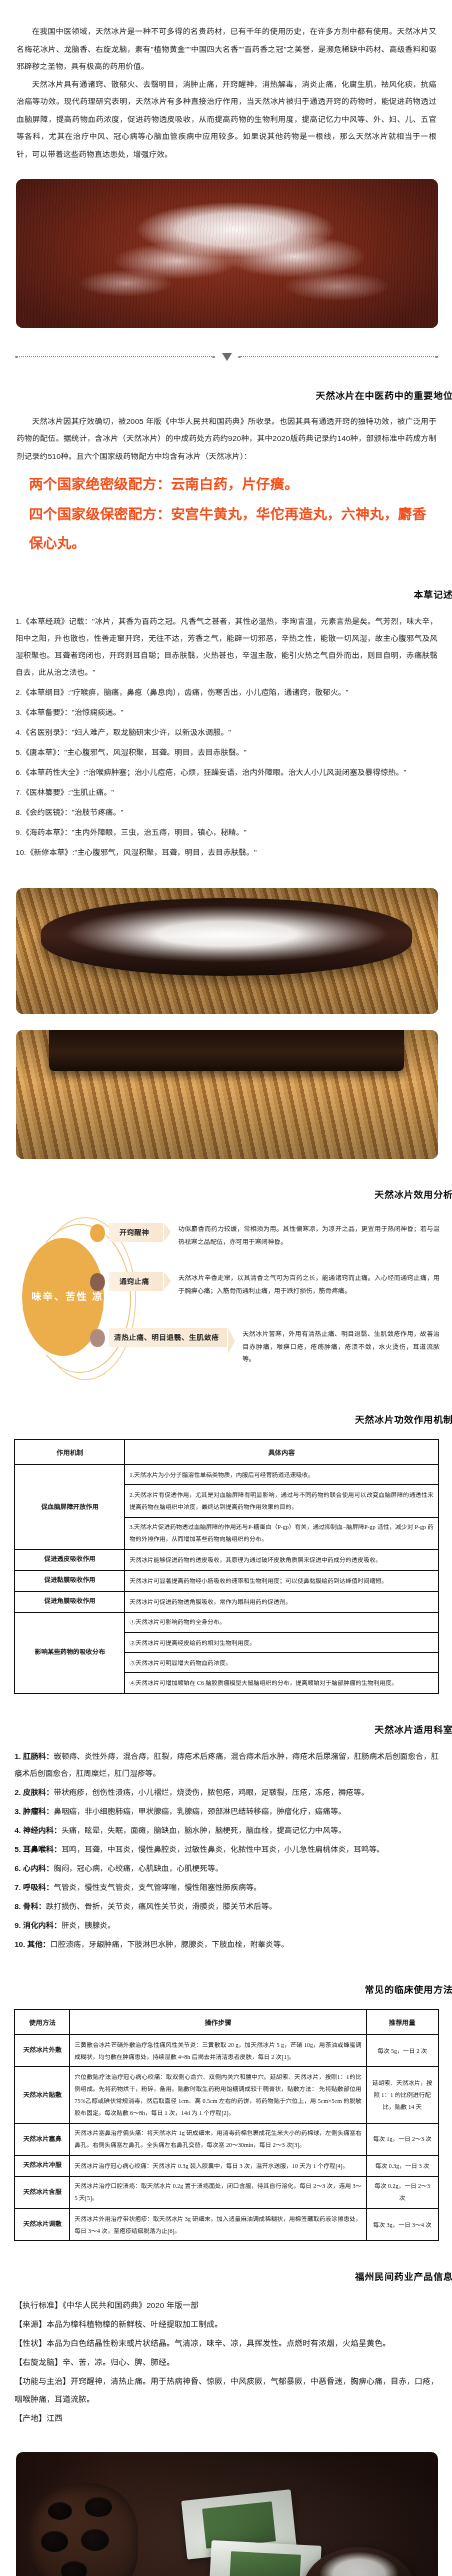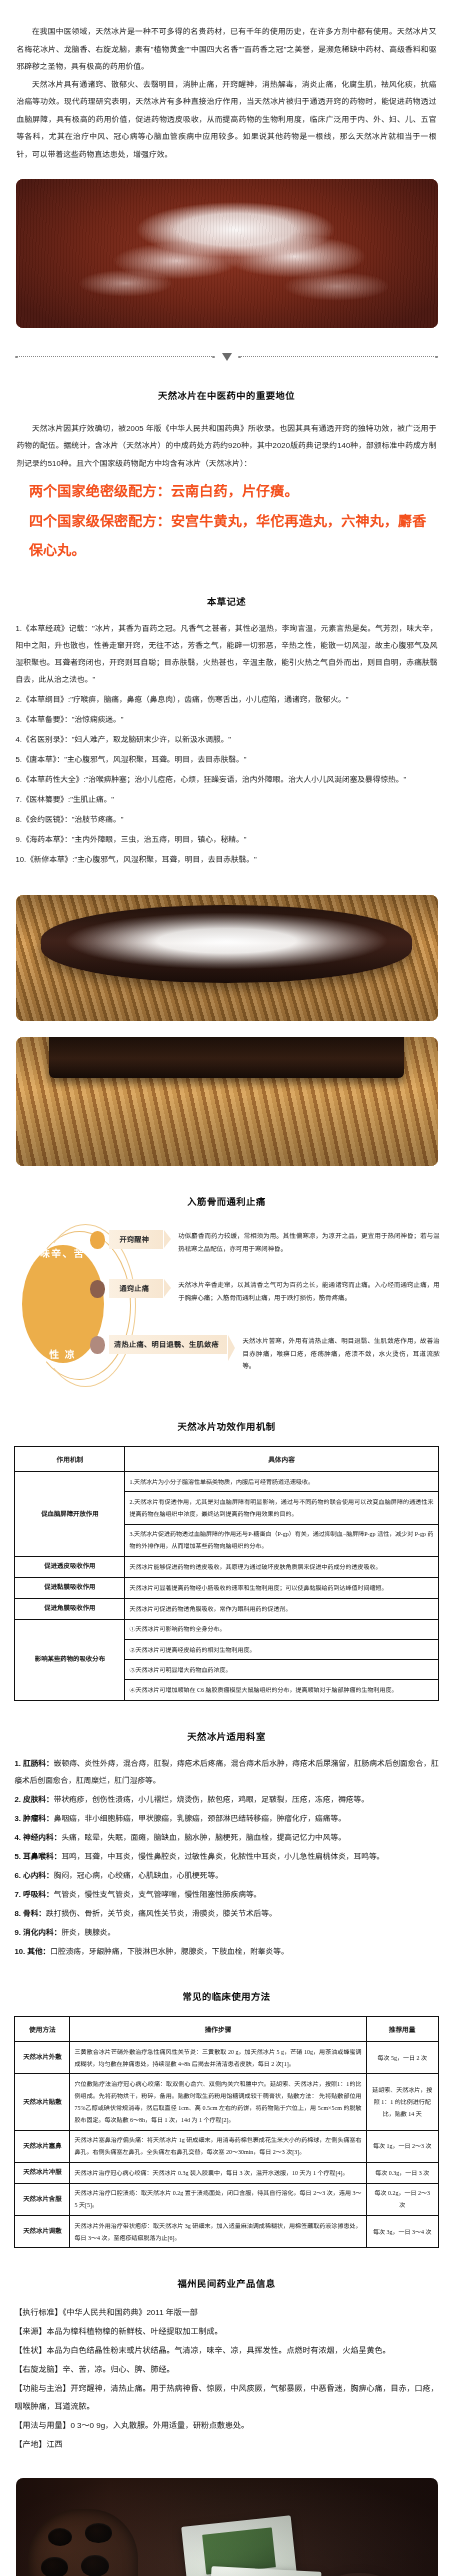--- a/index.html
+++ b/index.html
@@ -46,26 +46,26 @@
     font-size: 8px;
     line-height: 2.25;
     margin: 0 14.4px 1px 14.4px;
     color: #151515;
     text-align: justify;
   }
   .spec-para .key { font-weight: 400; }
 
   
   .sec-title {
-    text-align: center;
+    text-align: right;
     font-size: 9.3px;
     font-weight: 700;
     letter-spacing: 0.5px;
     color: #0d0d0d;
-    margin: 7px;
+    margin: 0;
     padding: 0;
   }
   .sec-title.sp-top   { margin-top: 28px; }
   .sec-title.sp-bot   { margin-bottom: 13.4px; }
 
   
   .divider {
     display: flex;
     align-items: center;
     justify-content: center;
@@ -240,23 +240,23 @@
     margin: 13.4px 13.4px 5.2px 13.4px;
     height: 170px;
   }
   .ig-ellipse {
     position: absolute;
     left: 8.2px; top: 24px;
     width: 82px; height: 118px;
     border-radius: 50%;
     background: #ecae4a;
     display: flex;
-    flex-direction: column;
+    flex-direction: row;
     align-items: center;
-    justify-content: space-between;
+    justify-content: flex-end;
     color: #fff;
     font-weight: 700;
     font-size: 9.8px;
     line-height: 1.75;
     letter-spacing: 1.5px;
     text-align: center;
   }
   .ig-arc {
     position: absolute;
     left: 14.4px; top: 10.3px;
@@ -367,21 +367,21 @@
   .spacer-30 { height: 15.5px; }
   .spacer-44 { height: 23px; }
 </style>
 </head>
 <body>
 
 <div class="page">
 
   <div class="spacer-44"></div>
   <p class="para">在我国中医领域，天然冰片是一种不可多得的名贵药材，已有千年的使用历史，在许多方剂中都有使用。天然冰片又名梅花冰片、龙脑香、右旋龙脑，素有"植物黄金""中国四大名香""百药香之冠"之美誉，是濒危稀缺中药材、高级香料和驱邪辟秽之圣物，具有极高的药用价值。</p>
-  <p class="para">天然冰片具有通诸窍、散郁火、去翳明目，消肿止痛，开窍醒神，消热解毒，消炎止痛，化腐生肌，祛风化痰，抗癌治癌等功效。现代药理研究表明，天然冰片有多种直接治疗作用，当天然冰片被归于通透开窍的药物时，能促进药物透过血脑屏障，具有极高的药用价值，促进药物透皮吸收，从而提高药物的生物利用度，临床广泛用于内、外、妇、儿、五官等各科，尤其在治疗中风、冠心病等心脑血管疾病中应用较多。如果说其他药物是一根线，那么天然冰片就相当于一根针，可以带着这些药物直达患处，增强疗效。</p>
+  <p class="para">天然冰片具有通诸窍、散郁火、去翳明目，消肿止痛，开窍醒神，消热解毒，消炎止痛，化腐生肌，祛风化痰，抗癌治癌等功效。现代药理研究表明，天然冰片有多种直接治疗作用，当天然冰片被归于通透开窍的药物时，能促进药物透过血脑屏障，提高药物血药浓度，促进药物透皮吸收，从而提高药物的生物利用度，提高记忆力中风等、外、妇、儿、五官等各科，尤其在治疗中风、冠心病等心脑血管疾病中应用较多。如果说其他药物是一根线，那么天然冰片就相当于一根针，可以带着这些药物直达患处，增强疗效。</p>
 
   <div class="spacer-30"></div>
 
   <div class="photo h1">
     <div class="img-crystals"></div>
   </div>
 
   <div class="divider">
     <span class="dots"></span>
     <span class="tri"></span>
@@ -414,21 +414,21 @@
   <div class="photo h2">
     <div class="img-bowl"></div>
   </div>
 
   <div class="spacer-30"></div>
 
   <div class="photo h3">
     <div class="img-rattan"></div>
   </div>
 
-  <h2 class="sec-title sp-top">入筋骨而通利止痛</h2>
+  <h2 class="sec-title sp-top">天然冰片效用分析</h2>
 
   <div class="info-graphic">
     <div class="ig-arc"></div>
     <div class="ig-arc2"></div>
     <div class="ig-ellipse">
       <span>味辛、苦</span>
       <span>性 凉</span>
     </div>
 
     <div class="ig-row r1">
@@ -562,26 +562,25 @@
             <td class="rowhead">天然冰片调敷</td>
             <td class="body">天然冰片外用治疗带状疱疹：取天然冰片 3g 研细末，加入适量麻油调成稀糊状，用棉签蘸取药液涂擦患处，每日 3～4 次，至疱疹结痂脱落为止[6]。</td>
             <td class="body" style="text-align: center;">每次 3g，一日 3～4 次</td>
           </tr>
         </tbody>
     </table>
   </div>
 
   <h2 class="sec-title sp-top sp-bot">福州民间药业产品信息</h2>
   <div id="spec-list">
-      <p class="spec-para"><span class="key">【执行标准】</span><span>《中华人民共和国药典》2011 年版一部</span></p>
+      <p class="spec-para"><span class="key">【执行标准】</span><span>《中华人民共和国药典》2020 年版一部</span></p>
       <p class="spec-para"><span class="key">【来源】</span><span>本品为樟科植物樟的新鲜枝、叶经提取加工制成。</span></p>
       <p class="spec-para"><span class="key">【性状】</span><span>本品为白色结晶性粉末或片状结晶。气清凉，味辛、凉，具挥发性。点燃时有浓烟，火焰呈黄色。</span></p>
       <p class="spec-para"><span class="key">【右旋龙脑】</span><span>辛、苦，凉。归心、脾、肺经。</span></p>
       <p class="spec-para"><span class="key">【功能与主治】</span><span>开窍醒神，清热止痛。用于热病神昏、惊厥，中风痰厥，气郁暴厥，中恶昏迷，胸痹心痛，目赤，口疮，咽喉肿痛，耳道流脓。</span></p>
-      <p class="spec-para"><span class="key">【用法与用量】</span><span>0 3～0 9g，入丸散服。外用适量，研粉点敷患处。</span></p>
       <p class="spec-para"><span class="key">【产地】</span><span>江西</span></p>
     </div>
 
   <div class="spacer-44"></div>
 
   <div class="photo h4">
     <div class="img-product">
       <span class="pod">
         <i style="left:18%;top:16%;width:22%;height:16%"></i>
         <i style="left:52%;top:12%;width:24%;height:17%"></i>

